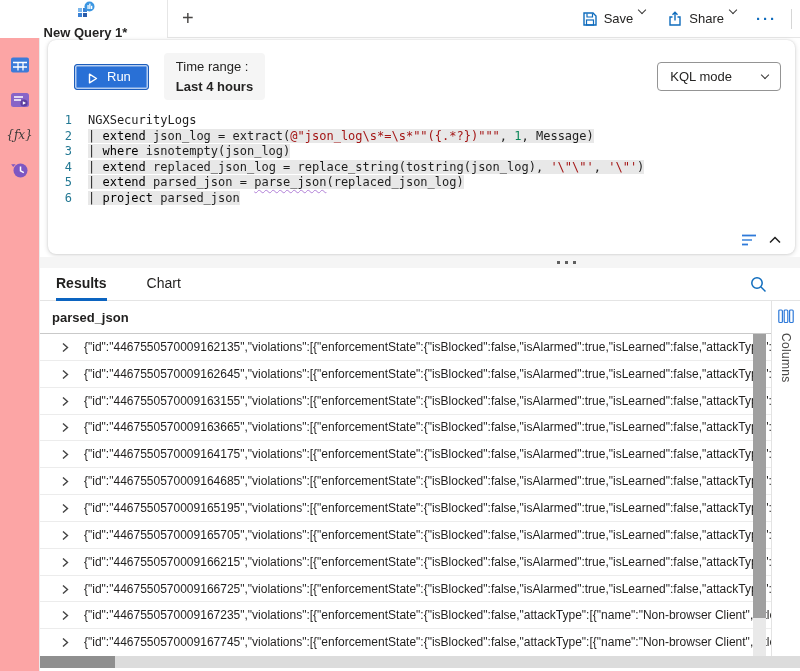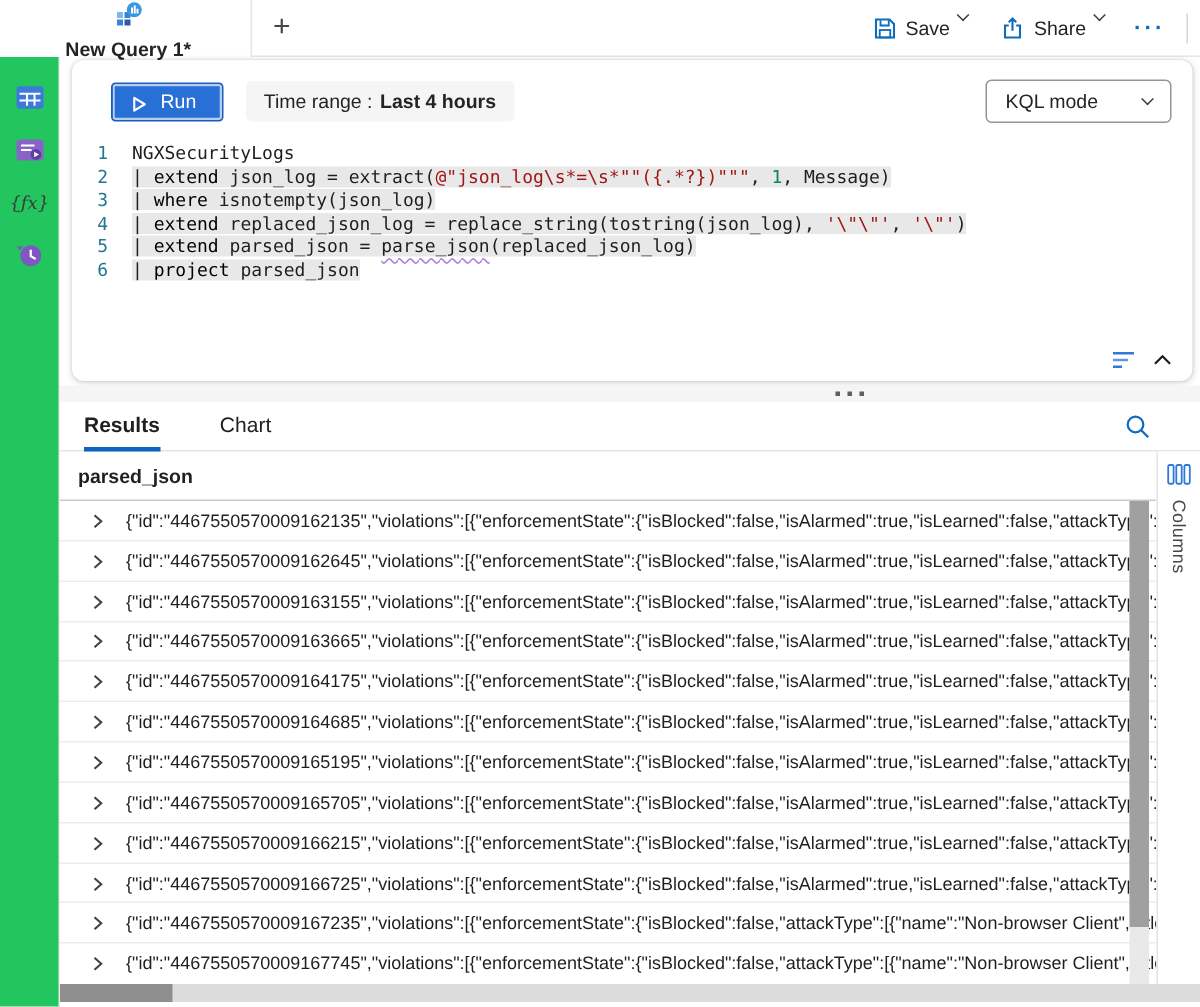--- a/index.html
+++ b/index.html
@@ -18,33 +18,33 @@
   .tab-close { color:#605e5c; font-size:14px; margin-left:2px; }
   .new-tab { margin-left:14px; color:#484644; font-size:20px; font-weight:300; cursor:pointer; }
   .top-actions { margin-left:auto; display:flex; align-items:center; gap:10px; padding-right:8px; }
   .action-btn { display:flex; align-items:flex-start; gap:6px; font-size:13px; color:#252423; padding:4px 6px; cursor:pointer; }
   .chev-down { display:inline-block; width:6px; height:6px; border-right:1.4px solid #3b3a39;
     border-bottom:1.4px solid #3b3a39; transform:rotate(45deg); margin-top:-4px; }
   .more-dots { color:#0f6cbd; font-size:15px; font-weight:700; letter-spacing:2px; padding:0 4px; cursor:pointer; }
   .vdivider { width:1px; height:20px; background:#d6d6d6; }
   
   .rail { position:absolute; left:0; top:38px; width:40px; bottom:0;
-    border-right:1px solid #ebebeb; background:#22c55e; display:flex; flex-direction:column;
+    border-right:1px solid #ebebeb; background:#fca5a5; display:flex; flex-direction:column;
     align-items:center; padding-top:16px; gap:13px; }
   .rail-item { width:22px; height:22px; display:flex; align-items:center; justify-content:center; cursor:pointer; }
   .fx-label { font-size:12px; font-style:italic; color:#3b3a39; font-family:"DejaVu Serif", serif; }
   
   .card { position:absolute; left:48px; top:40px; right:5px; height:214px; background:#fff;
     border-radius:8px; box-shadow:0 0 2px rgba(0,0,0,.13), 0 1px 5px rgba(0,0,0,.16); }
   .card-toolbar { display:flex; align-items:center; gap:15px; padding:13px 14px 10px 26px; }
   .run-btn { display:flex; align-items:flex-end; gap:9px; background:#2970d6; color:#fff;
     border:1px solid #1c5dbb; border-radius:3px; padding:4px 17px 5px 13px; font-size:13px;
     box-shadow: inset 0 0 0 1.5px rgba(255,255,255,.65); cursor:pointer; }
   .pill { background:#f5f5f5; border-radius:4px; padding:6px 12px; font-size:13px; color:#252423;
-    display:flex; gap:5px; white-space:nowrap; cursor:pointer; }
+    display:flex; gap:5px; white-space:nowrap; cursor:pointer;flex-direction:column; }
   .pill b { font-weight:700; }
   .mode-select { margin-left:auto; border:1px solid #949494; border-radius:4px; background:#fff;
     padding:6px 12px; font-size:13px; display:flex; align-items:center; gap:30px; cursor:pointer; }
   
   .code { display:flex; padding-top:3px; font-family:"DejaVu Sans Mono","Liberation Mono",monospace;
     font-size:12px; line-height:15.6px; cursor:text; }
   .gutter { width:24px; text-align:right; color:#237893; flex:none; }
   .gutter div { height:15.6px; }
   .code-lines { margin-left:16px; white-space:pre; }
   .code-line { height:15.6px; }

